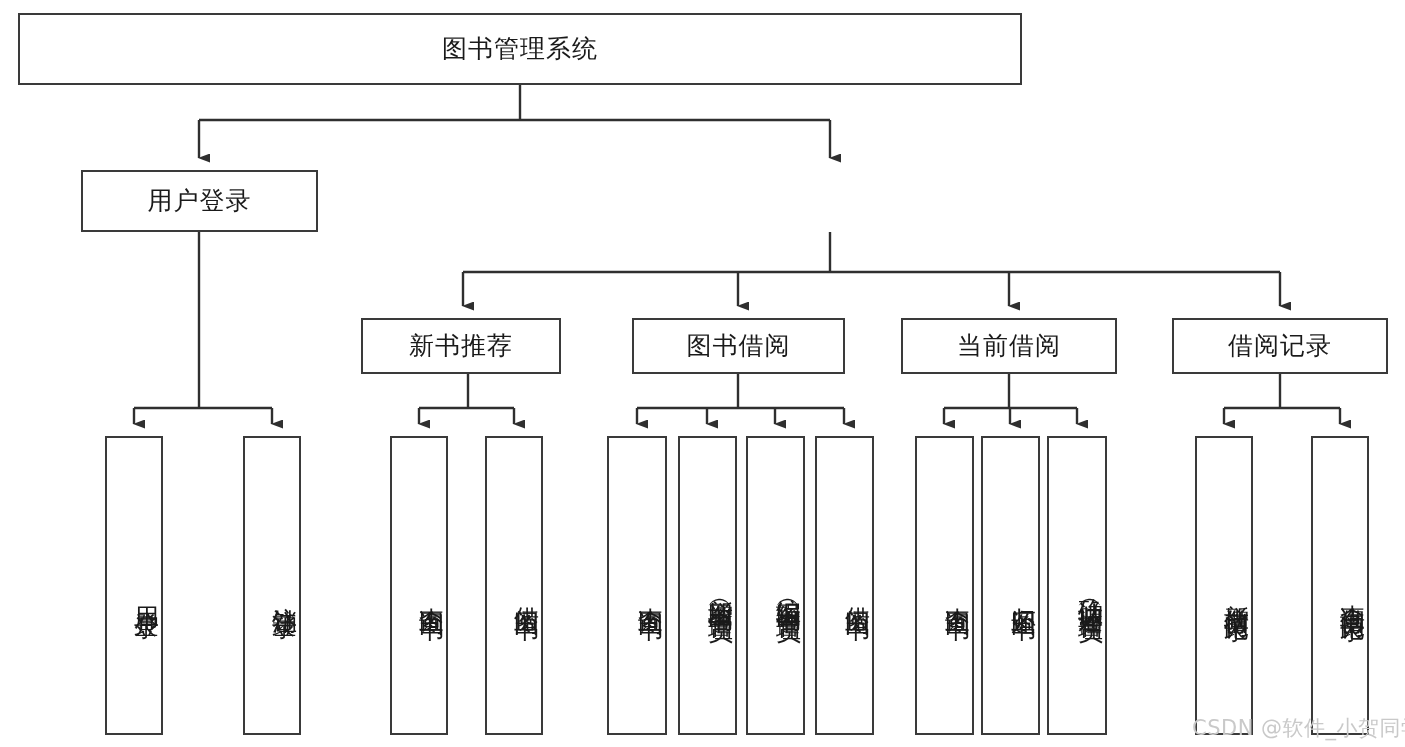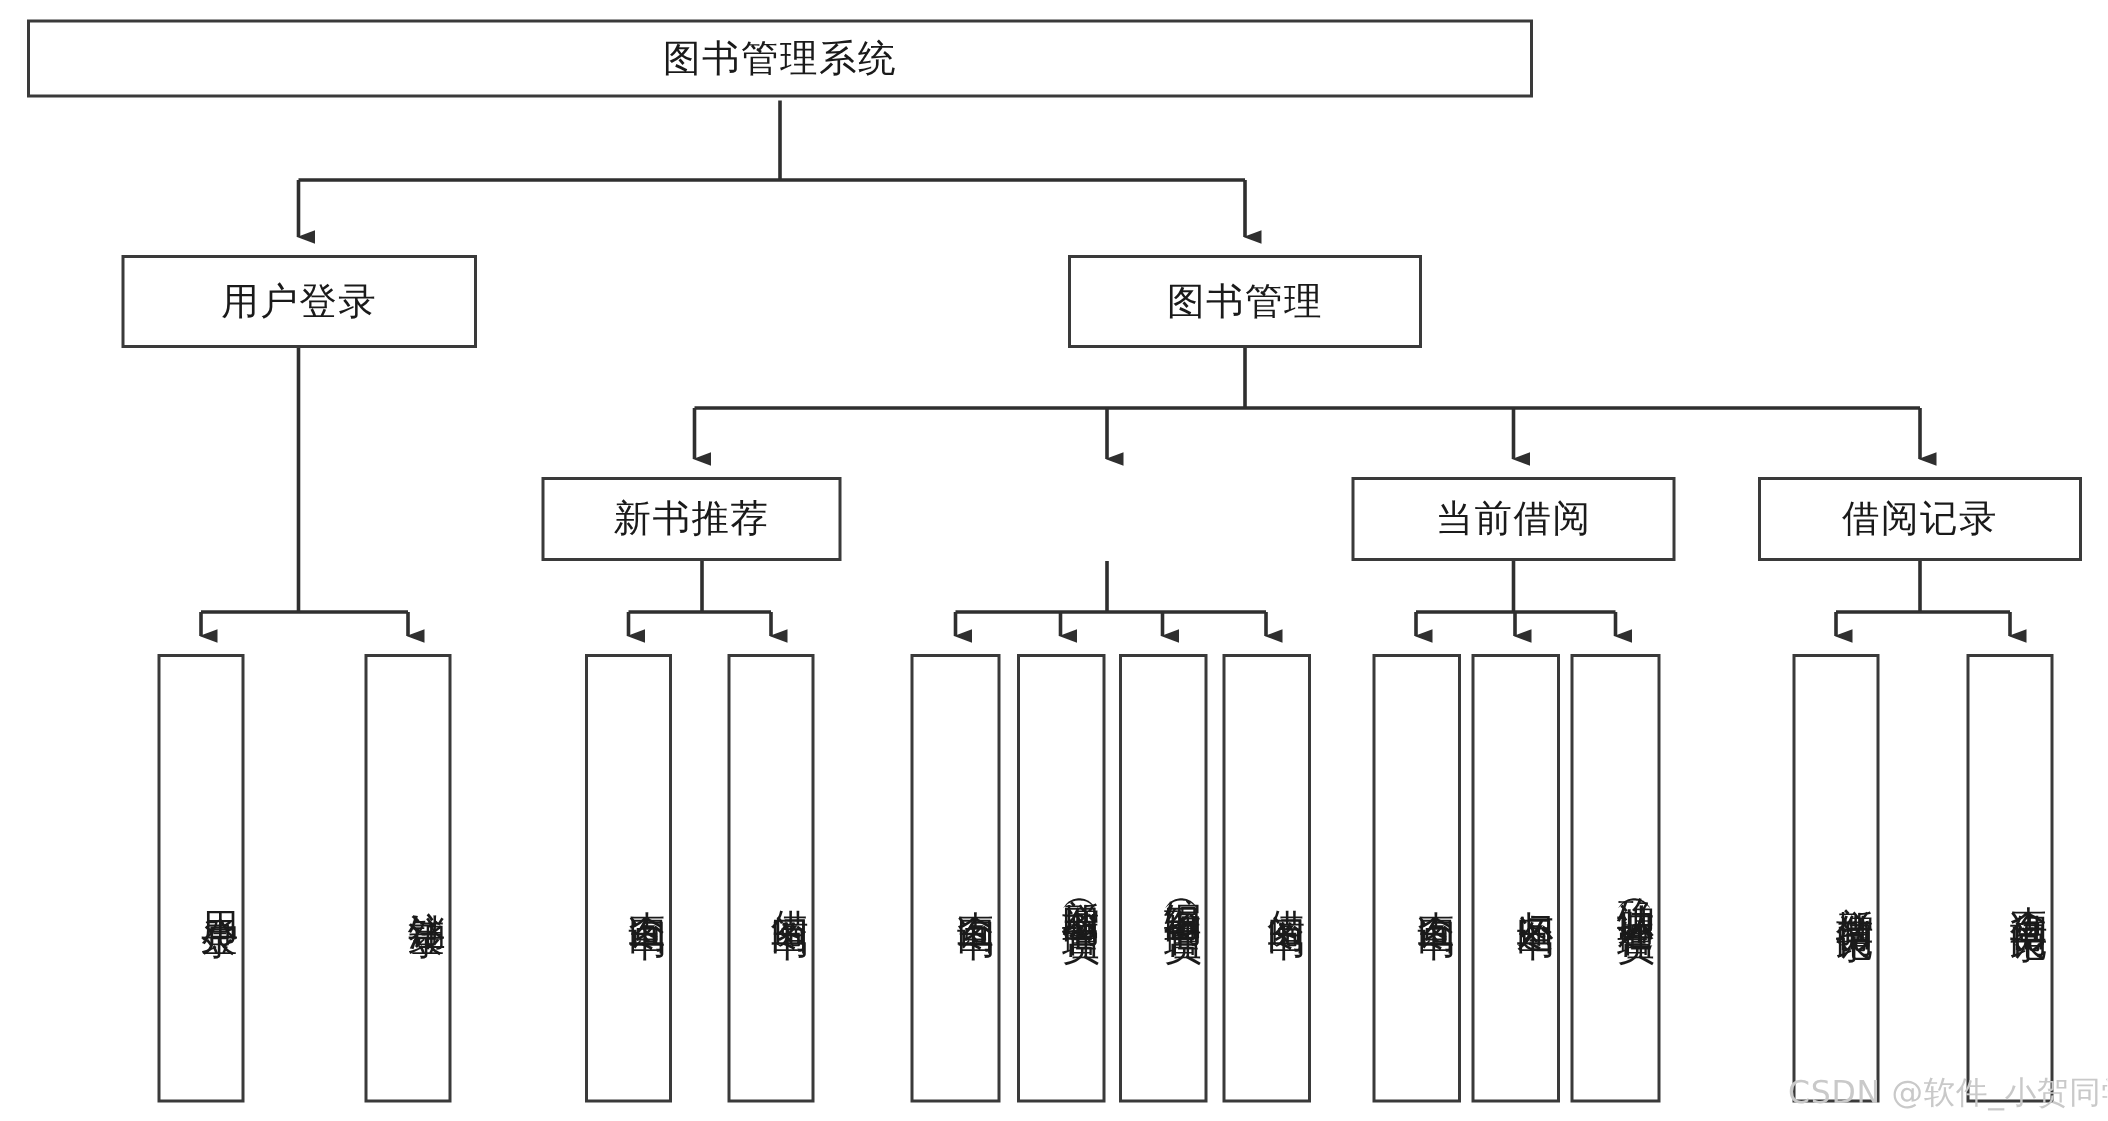--- a/index.html
+++ b/index.html
@@ -113,33 +113,33 @@
       <path d="M1010,408 L1010,424" marker-end="url(#arrowhead)"></path>
       <path d="M1077,408 L1077,424" marker-end="url(#arrowhead)"></path>
 
       <path d="M1280,374 L1280,408"></path>
       <path d="M1224,408 L1340,408"></path>
       <path d="M1224,408 L1224,424" marker-end="url(#arrowhead)"></path>
       <path d="M1340,408 L1340,424" marker-end="url(#arrowhead)"></path>
     </g>
   </svg>
 
-  <div class="node horiz" style="left:18px; top:13px; width:1004px; height:52px;">
+  <div class="node horiz" style="left:18px; top:13px; width:1004px; height:72px;">
     <span>图书管理系统</span>
   </div>
 
   <div class="node horiz" style="left:81px; top:170px; width:237px; height:62px;">
     <span>用户登录</span>
   </div>
-  <div class="node horiz" style="left:712px; top:170px; width:236px; height:62px;">
-    <span>图书管理</span>
-  </div>
 
   <div class="node horiz" style="left:361px; top:318px; width:200px; height:56px;">
     <span>新书推荐</span>
+  </div>
+  <div class="node horiz" style="left:632px; top:318px; width:213px; height:56px;">
+    <span>图书借阅</span>
   </div>
   <div class="node horiz" style="left:1172px; top:318px; width:216px; height:56px;">
     <span>借阅记录</span>
   </div>
   <div class="node horiz" style="left:901px; top:318px; width:216px; height:56px;">
     <span>当前借阅</span>
   </div>
 
   <div class="node vert" style="left:105px; top:436px; width:58px; height:299px;">
     <span class="vlabel">用户登录</span>

